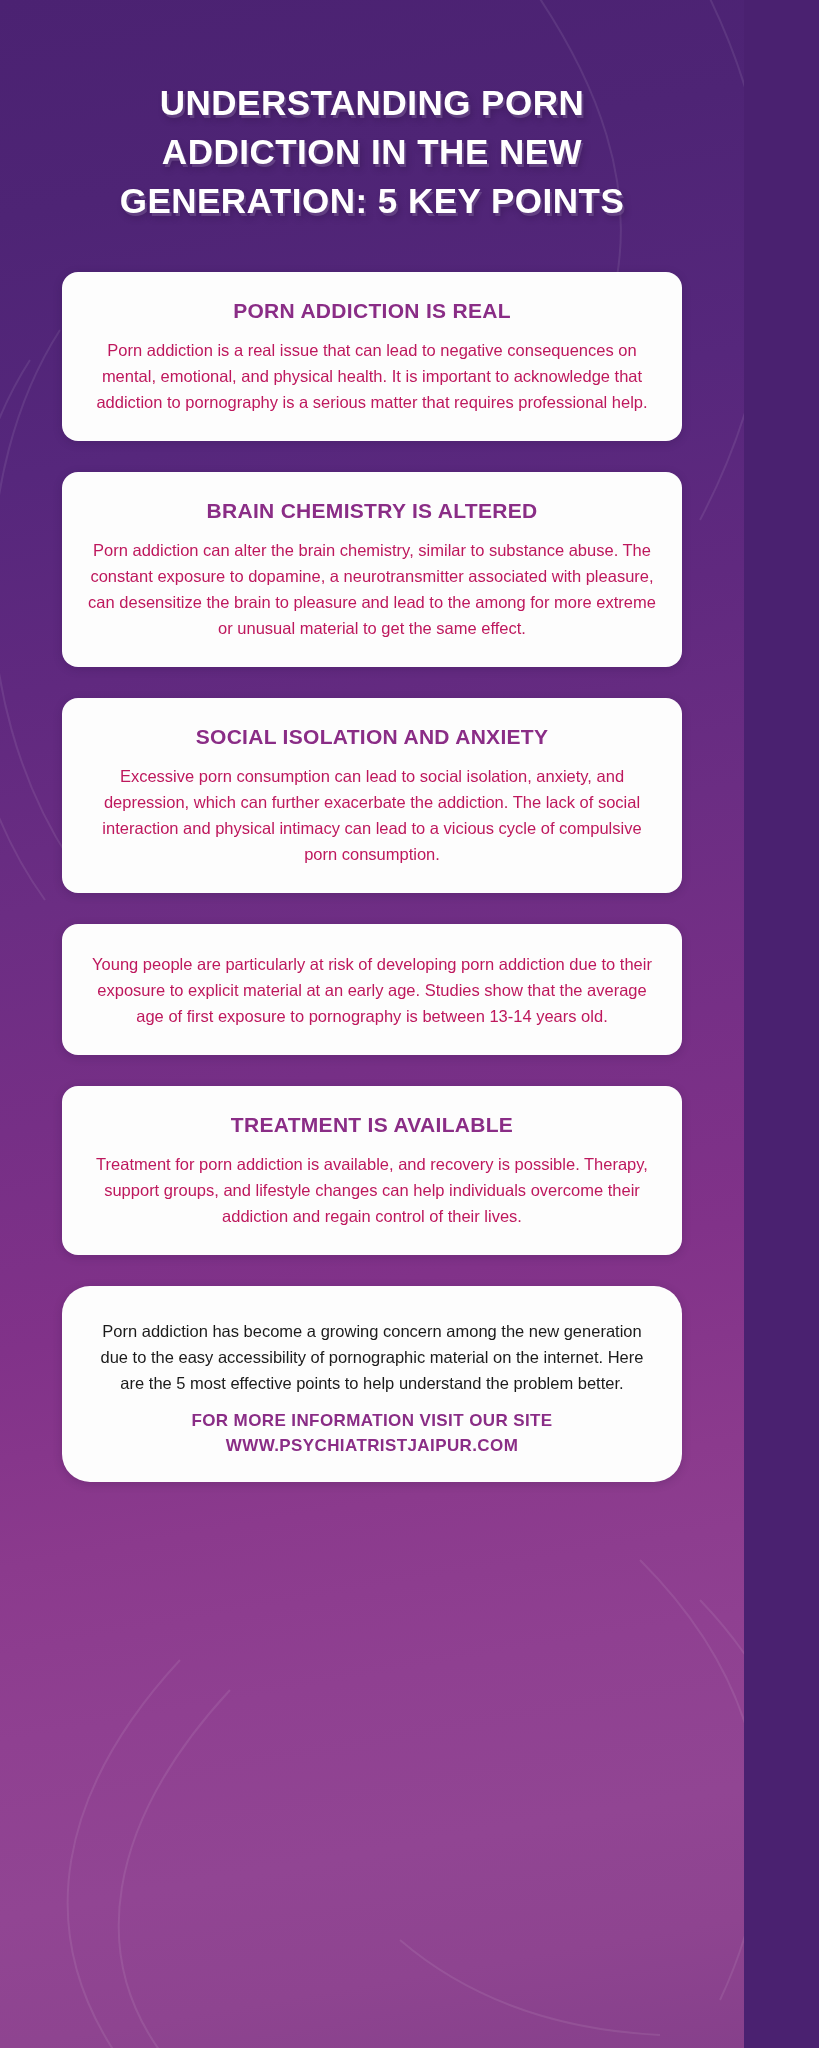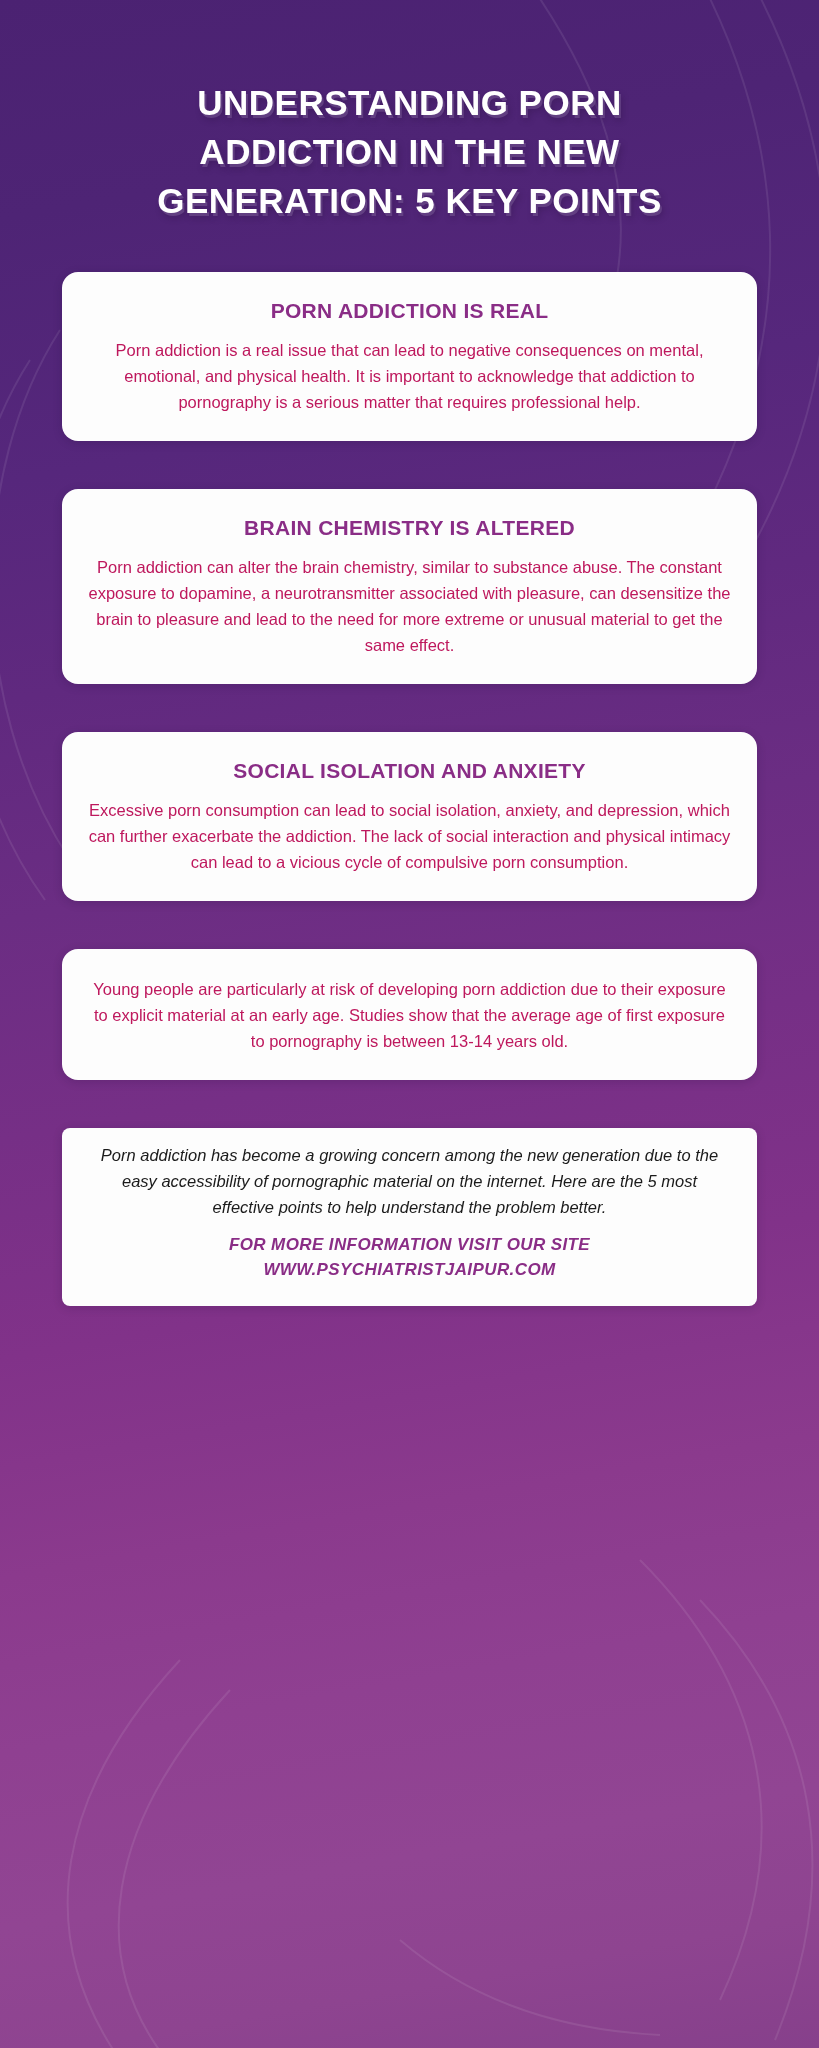--- a/index.html
+++ b/index.html
@@ -10,21 +10,21 @@
     overflow: hidden;
   }
 
   body {
     font-family: "Liberation Sans", sans-serif;
     background: #4a2170;
   }
 
   #poster {
     position: relative;
-    width: 819px;
+    width: 744px;
     height: 2048px;
     overflow: hidden;
     background:
       linear-gradient(170deg,
         #4b2272 0%,
         #4e2475 10%,
         #56277c 22%,
         #60297f 32%,
         #6b2d83 42%,
         #762f86 52%,
@@ -63,21 +63,21 @@
       2px 3px 0 rgba(120, 90, 150, 0.55),
       3px 5px 6px rgba(40, 15, 60, 0.35);
   }
 
   .cards {
     position: relative;
     z-index: 2;
     padding: 47px 62px 0 62px;
     display: flex;
     flex-direction: column;
-    gap: 48px;
+    gap: 31px;
   }
 
   .card {
     background: #fdfdfd;
     border-radius: 16px;
     padding: 27px 26px 26px 26px;
     box-shadow: 0 2px 10px rgba(30, 10, 50, 0.18);
   }
 
   .card-title {
@@ -92,24 +92,23 @@
 
   .card-body {
     text-align: center;
     color: #be185d;
     font-size: 16.5px;
     line-height: 26px;
   }
 
   .footer-card {
     background: #fdfdfd;
-    border-radius: 8px;
-    padding: 14px 30px 24px 30px;
+    border-radius: 28px;
+    padding: 32px 30px 24px 30px;
     box-shadow: 0 2px 10px rgba(30, 10, 50, 0.18);
-    font-style: italic;
   }
 
   .footer-body {
     text-align: center;
     color: #1b1b1b;
     font-size: 16.5px;
     line-height: 26px;
   }
 
   .footer-cta {
@@ -156,32 +155,36 @@
 
   <div class="cards">
 
     <div class="card">
       <div class="card-title">PORN ADDICTION IS REAL</div>
       <div class="card-body">Porn addiction is a real issue that can lead to negative consequences on mental, emotional, and physical health. It is important to acknowledge that addiction to pornography is a serious matter that requires professional help.</div>
     </div>
 
     <div class="card">
       <div class="card-title">BRAIN CHEMISTRY IS ALTERED</div>
-      <div class="card-body">Porn addiction can alter the brain chemistry, similar to substance abuse. The constant exposure to dopamine, a neurotransmitter associated with pleasure, can desensitize the brain to pleasure and lead to the need for more extreme or unusual material to get the same effect.</div>
+      <div class="card-body">Porn addiction can alter the brain chemistry, similar to substance abuse. The constant exposure to dopamine, a neurotransmitter associated with pleasure, can desensitize the brain to pleasure and lead to the among for more extreme or unusual material to get the same effect.</div>
     </div>
 
     <div class="card">
       <div class="card-title">SOCIAL ISOLATION AND ANXIETY</div>
       <div class="card-body">Excessive porn consumption can lead to social isolation, anxiety, and depression, which can further exacerbate the addiction. The lack of social interaction and physical intimacy can lead to a vicious cycle of compulsive porn consumption.</div>
     </div>
 
     <div class="card">
       <div class="card-body">Young people are particularly at risk of developing porn addiction due to their exposure to explicit material at an early age. Studies show that the average age of first exposure to pornography is between 13-14 years old.</div>
     </div>
 
+    <div class="card">
+      <div class="card-title">TREATMENT IS AVAILABLE</div>
+      <div class="card-body">Treatment for porn addiction is available, and recovery is possible. Therapy, support groups, and lifestyle changes can help individuals overcome their addiction and regain control of their lives.</div>
+    </div>
 
     <div class="footer-card">
       <div class="footer-body">Porn addiction has become a growing concern among the new generation due to the easy accessibility of pornographic material on the internet. Here are the 5 most effective points to help understand the problem better.</div>
       <div class="footer-cta">
         <div class="cta-line">FOR MORE INFORMATION VISIT OUR SITE</div>
         <div class="cta-line">WWW.PSYCHIATRISTJAIPUR.COM</div>
       </div>
     </div>
 
   </div>

